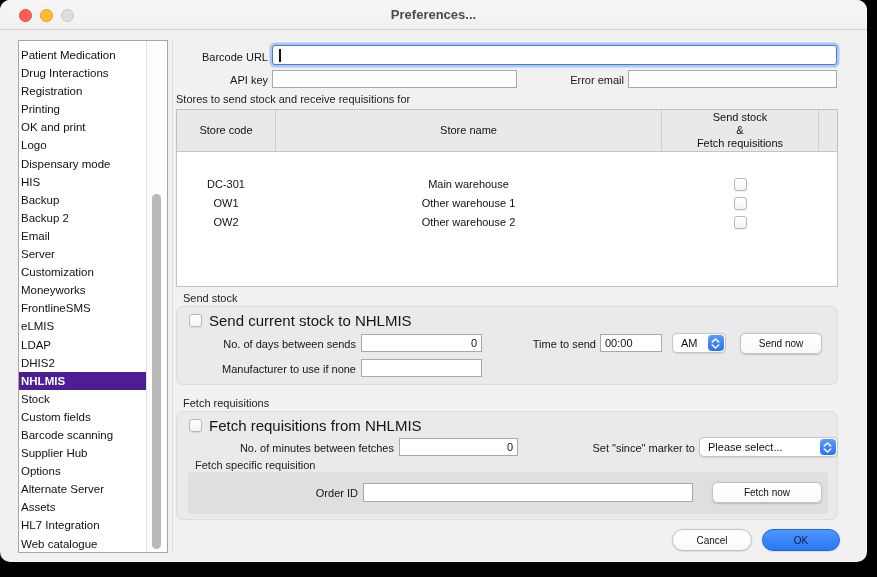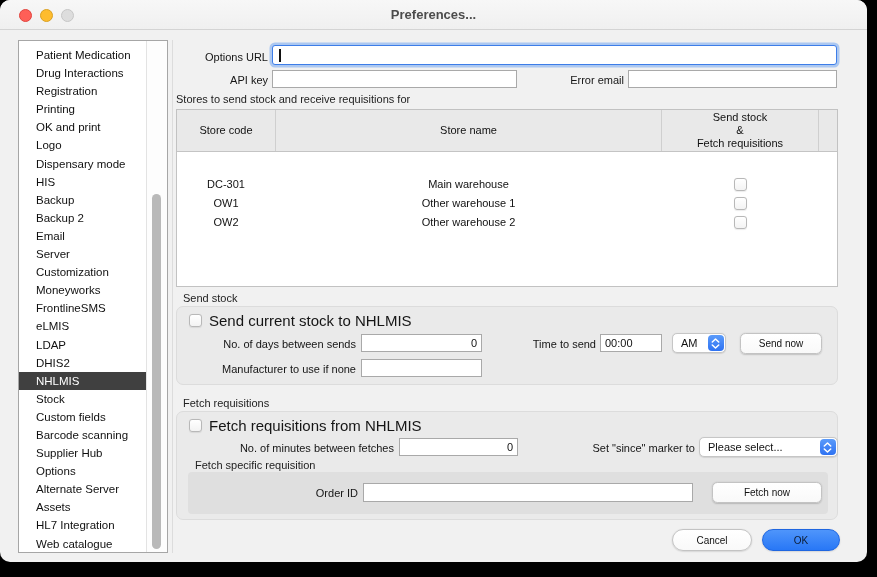--- a/index.html
+++ b/index.html
@@ -19,22 +19,22 @@
   .tl.yellow { left:40px;  background:#febc2e; border:1px solid #d9a023; }
   .tl.grey   { left:61px;  background:#dddddd; border:1px solid #c6c6c6; }
   .win-title { position:absolute; top:7px; left:0; width:100%; text-align:center;
                font-size:13px; font-weight:bold; color:#4c4c4c; }
 
   
   .sidebar-box { position:absolute; left:18px; top:40px; width:150px; height:513px;
                  background:#fff; border:1px solid #a6a6a6; display:flex; }
   .side-items { width:127px; padding-top:5px; overflow:hidden; }
   .side-item { height:18.1px; line-height:18.1px; font-size:11.5px; color:#101010;
-               padding-left:17px; white-space:nowrap; }
-  .side-item.selected { background:#404040; color:#fff; font-weight:normal; }
+               padding-left:2px; white-space:nowrap; }
+  .side-item.selected { background:#4c1d95; color:#fff; font-weight:bold; }
   .side-scroll { width:21px; border-left:1px solid #e3e3e3; position:relative; background:#fdfdfd; }
   .side-thumb { position:absolute; left:5px; top:153px; width:9px; height:355px;
                 background:#b9b9b9; border-radius:5px; }
 
   .content-divider { position:absolute; left:172px; top:40px; width:1px; height:513px;
                      background:#dcdcdc; }
 
   
   .lbl { position:absolute; font-size:11px; color:#151515; text-align:right; line-height:18px; }
   .lbl-left { position:absolute; font-size:15px; color:#151515; line-height:14px; }
@@ -128,21 +128,21 @@
         <div class="side-item">Assets</div>
         <div class="side-item">HL7 Integration</div>
         <div class="side-item">Web catalogue</div>
       </div>
       <div class="side-scroll">
         <div class="side-thumb"></div>
       </div>
     </div>
     <div class="content-divider"></div>
 
-    <div class="lbl" style="left:176px; top:48px; width:92px;">Options URL</div>
+    <div class="lbl" style="left:176px; top:48px; width:92px;">Barcode URL</div>
     <input class="input focused" style="left: 272px; top: 45px; width: 565px;" value="">
     <div class="caret" style="left:279px; top:49px;"></div>
 
     <div class="lbl" style="left:176px; top:71px; width:92px;">API key</div>
     <input class="input" style="left: 272px; top: 70px; width: 245px;" value="">
 
     <div class="lbl" style="left:556px; top:71px; width:68px;">Error email</div>
     <input class="input" style="left: 628px; top: 70px; width: 209px;" value="">
 
     <div class="section-label" style="left:176px; top:93px;">Stores to send stock and receive requisitions for</div>

